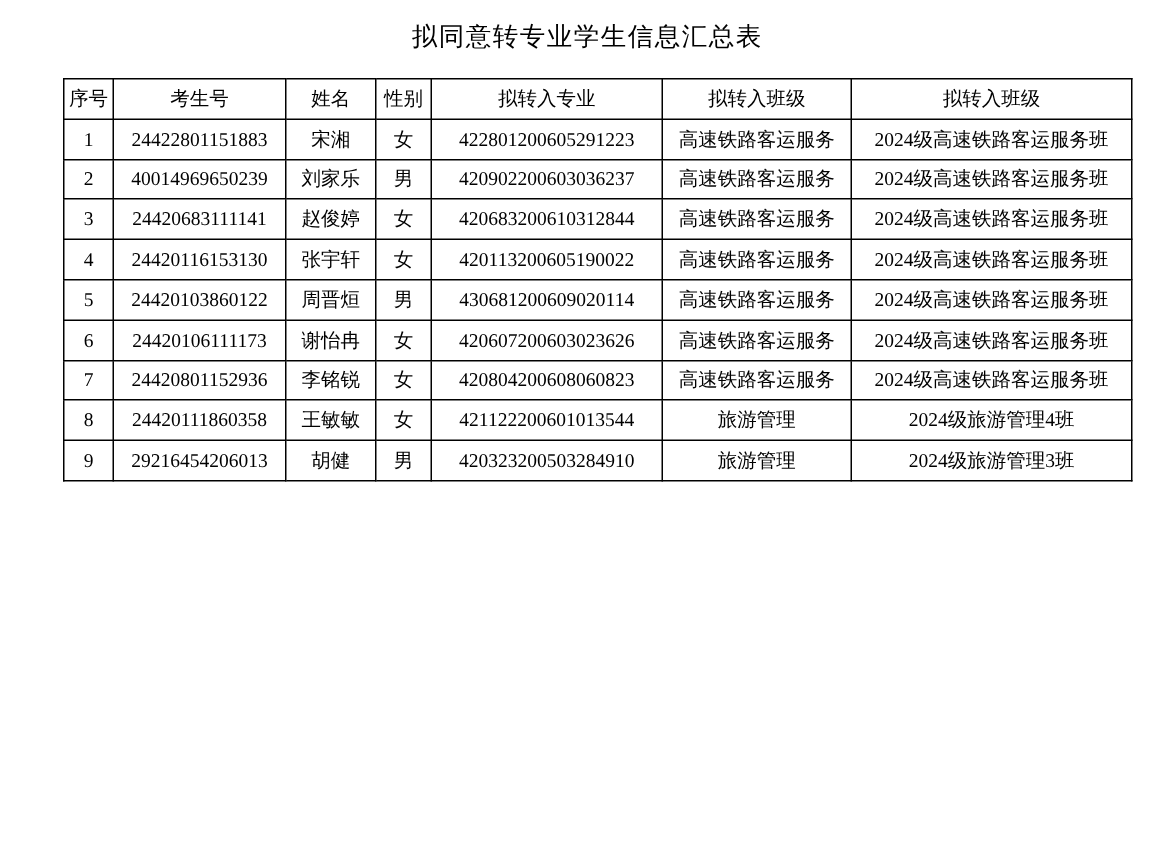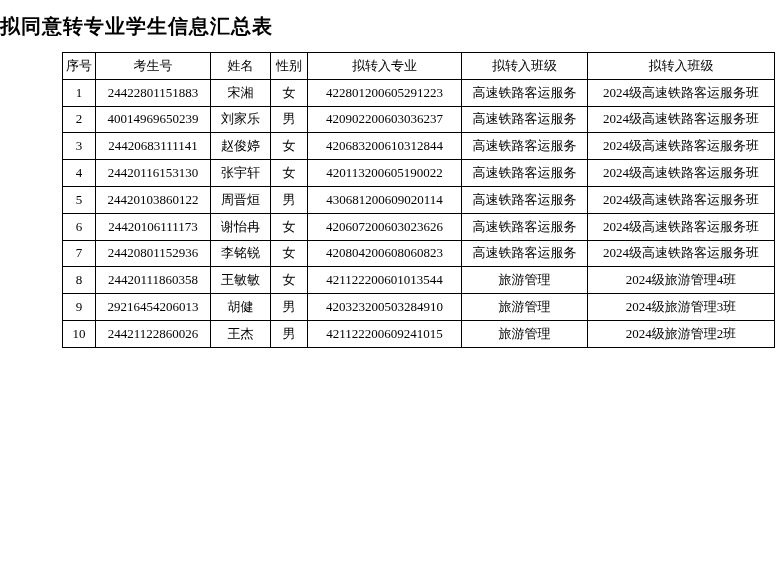--- a/index.html
+++ b/index.html
@@ -15,33 +15,32 @@
   .page {
     width: 783px;
     height: 562px;
     position: relative;
   }
   .doc-title {
     position: absolute;
     top: 13px;
     left: 0;
     width: 100%;
-    text-align: left;
-    font-size: 20px;
-    font-weight: bold;
+    text-align: center;
+    font-size: 17px;
+    font-weight: normal;
     letter-spacing: 1px;
   }
   table.summary {
     position: absolute;
     top: 52px;
     left: 42px;
     border-collapse: collapse;
     table-layout: fixed;
     width: 712px;
-    margin-left: 20px;
   }
   table.summary col.c-no    { width: 33px; }
   table.summary col.c-cand  { width: 115px; }
   table.summary col.c-name  { width: 60px; }
   table.summary col.c-sex   { width: 37px; }
   table.summary col.c-id    { width: 154px; }
   table.summary col.c-major { width: 126px; }
   table.summary col.c-class { width: 187px; }
   table.summary th,
   table.summary td {
@@ -171,29 +170,20 @@
   <tr>
     <td class="num">9</td>
     <td class="num">29216454206013</td>
     <td>胡健</td>
     <td>男</td>
     <td class="num">420323200503284910</td>
     <td>旅游管理</td>
     <td>2024级旅游管理3班</td>
   </tr>
 
-  <tr>
-    <td class="num">10</td>
-    <td class="num">24421122860026</td>
-    <td>王杰</td>
-    <td>男</td>
-    <td class="num">421122200609241015</td>
-    <td>旅游管理</td>
-    <td>2024级旅游管理2班</td>
-  </tr>
 
 
 
 
 
 
 
 </tbody>
   </table>
 </div>

